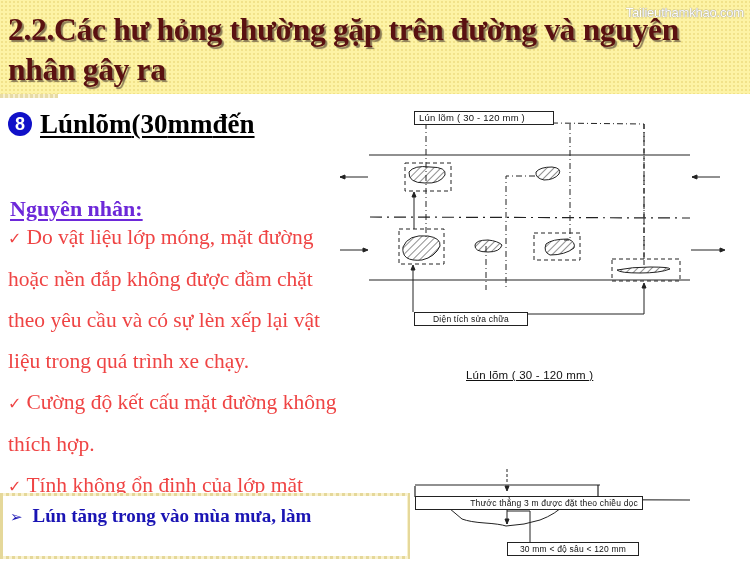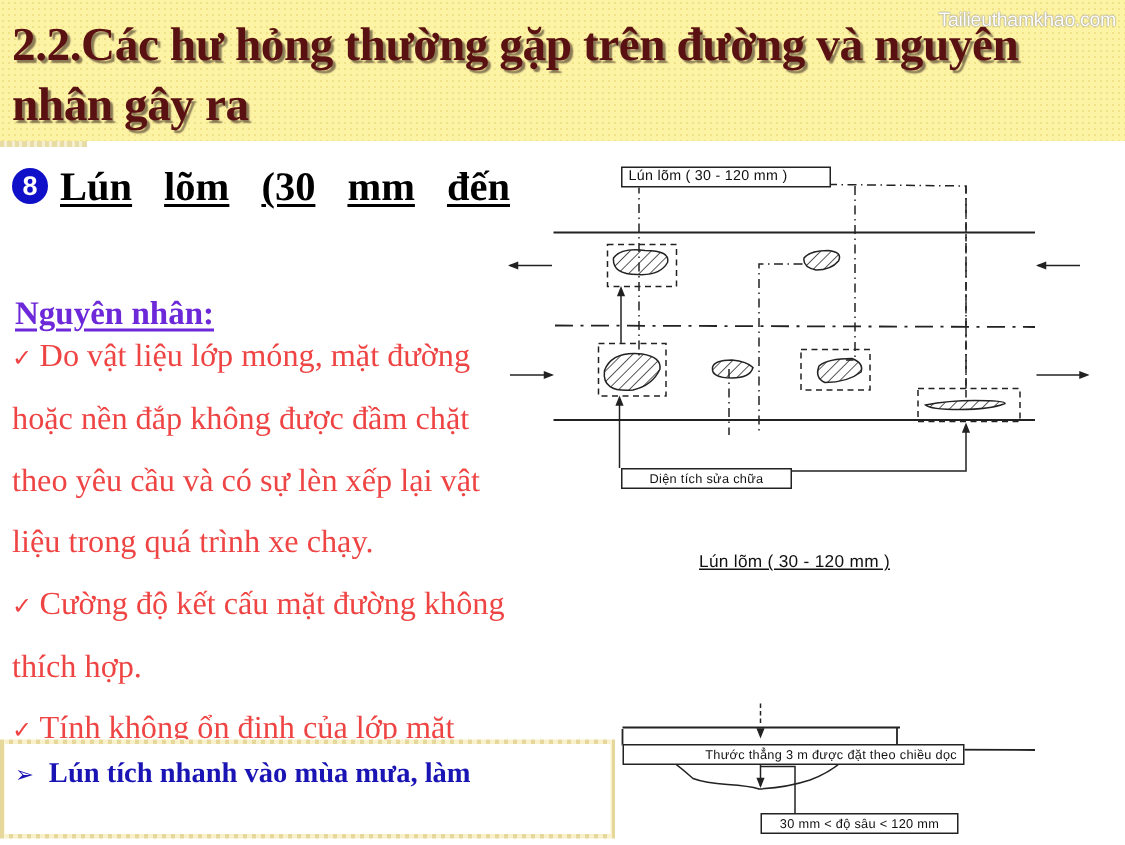--- a/index.html
+++ b/index.html
@@ -35,21 +35,21 @@
       position: absolute; left: 8px; top: 106px; width: 332px;
       font-size: 27px; font-weight: bold; line-height: 36px; color: #000;
     }
     .heading .num-badge {
       display: inline-block; width: 24px; height: 24px; border-radius: 50%;
       background: #1010c8; color: #fff; font-family: "Liberation Sans", sans-serif;
       font-size: 18px; font-weight: bold; text-align: center; line-height: 24px;
       vertical-align: 3px; margin-right: 8px;
     }
     .heading .ul { text-decoration: underline; text-underline-offset: 3px; text-decoration-thickness: 2px; }
-    .heading .hl1 { display: flex; justify-content: space-between; white-space: nowrap; }
+    .heading .hl1 { display: flex; white-space: nowrap; }
 
     .cause-label {
       position: absolute; left: 10px; top: 196px;
       font-size: 22px; font-weight: bold; color: #6d28d9;
       text-decoration: underline; text-underline-offset: 3px; text-decoration-thickness: 2px;
     }
     .causes {
       position: absolute; left: 8px; top: 217px; width: 335px;
       font-size: 21.5px; line-height: 41px; color: #ef4444;
     }
@@ -99,21 +99,21 @@
 
 <div class="cause-label">Nguyên nhân:</div>
 <div class="causes">
   <div><span class="check">✓</span><span>Do vật liệu lớp móng, mặt đường hoặc nền đắp không được đầm chặt theo yêu cầu và có sự lèn xếp lại vật liệu trong quá trình xe chạy.</span></div>
   <div><span class="check">✓</span><span>Cường độ kết cấu mặt đường không thích hợp.</span></div>
   <div><span class="check">✓</span><span>Tính không ổn định của lớp mặt nhựa.</span></div>
 </div>
 
 <div class="note-box"></div>
 <div class="note-text">
-  <div><span class="arrow">➢</span><span>Lún tích nhanh vào mùa mưa, làm</span></div>
+  <div><span class="arrow">➢</span><span>Lún tăng trong vào mùa mưa, làm</span></div>
 </div>
 
 <svg class="diagram" width="750" height="563" viewBox="0 0 750 563" xmlns="http://www.w3.org/2000/svg">
   <defs>
     <pattern id="hatch" patternUnits="userSpaceOnUse" width="5" height="5" patternTransform="rotate(45)">
       <line x1="0" y1="0" x2="0" y2="5" stroke="#222" stroke-width="1"></line>
     </pattern>
   </defs>
   <g stroke="#222" fill="none" stroke-width="1">
 

